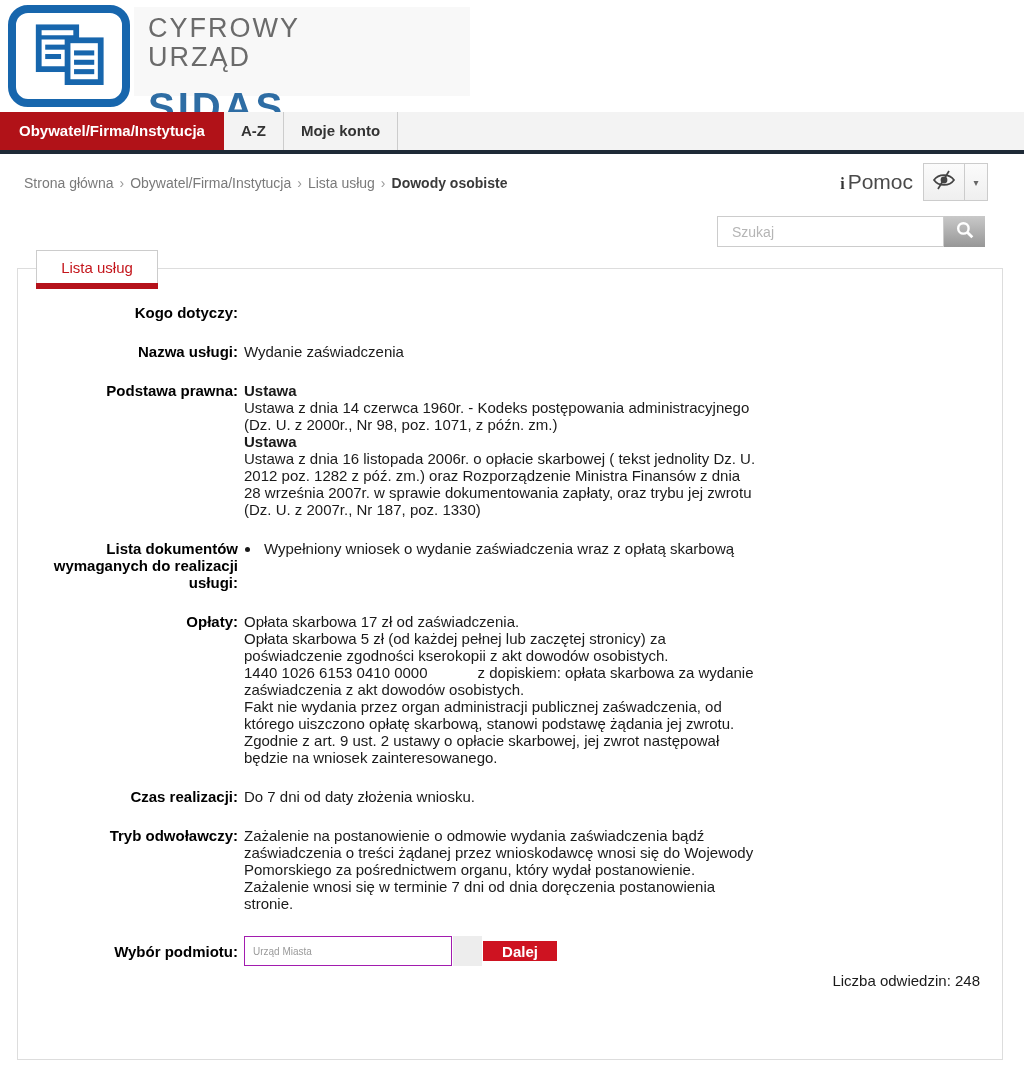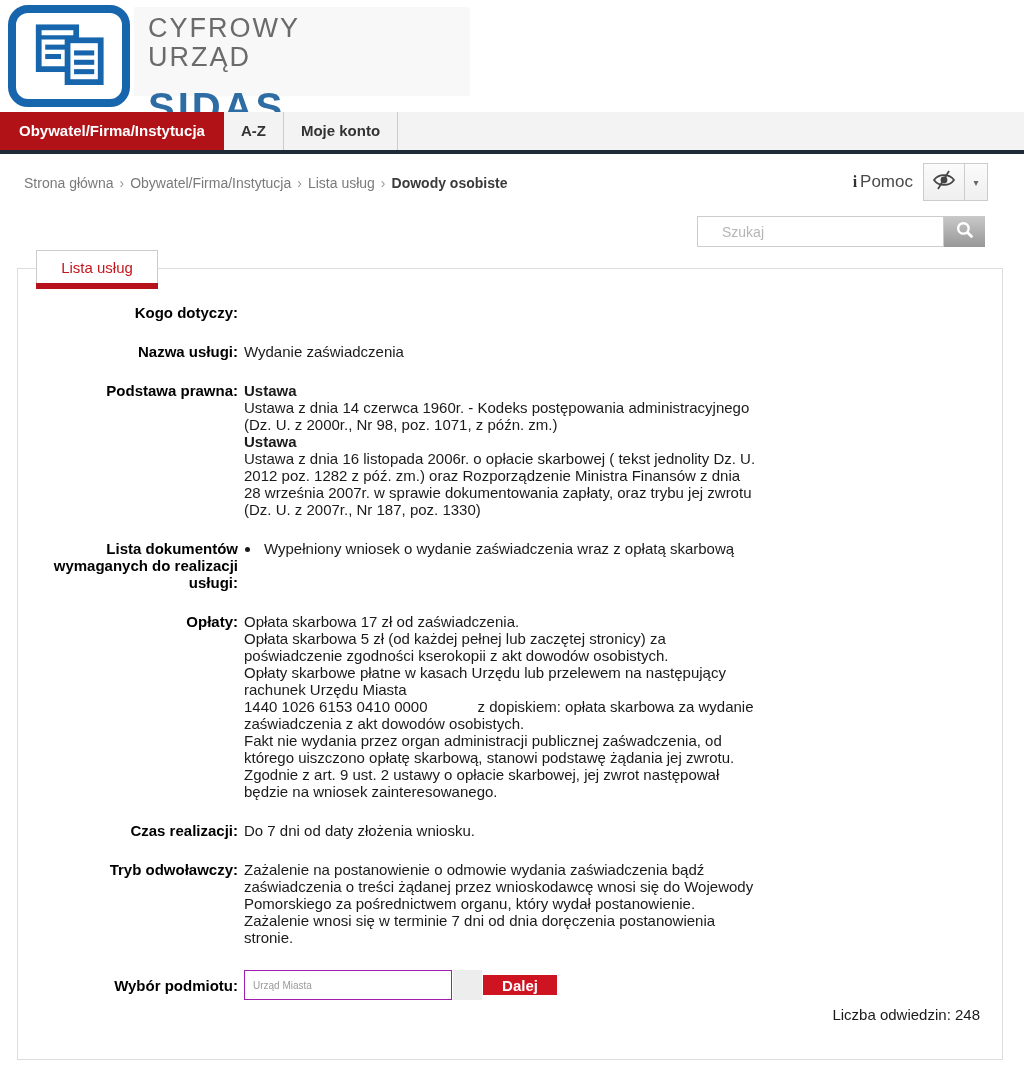--- a/index.html
+++ b/index.html
@@ -23,28 +23,28 @@
 
   
   .breadcrumb{position:absolute;top:175px;left:24px;font-size:14px;color:#7a7a7a;}
   .crumb{color:#7a7a7a;cursor:pointer;}
   .crumb-sep{color:#999;margin:0 6px;}
   .crumb.current{color:#3a3a3a;font-weight:bold;cursor:default;}
 
   .help-area{position:absolute;top:163px;right:36px;display:flex;align-items:center;}
   .help-link{display:flex;align-items:baseline;cursor:pointer;margin-right:10px;}
   .help-i{font-weight:bold;font-size:16px;color:#333;margin-right:3px;font-family:"Liberation Serif",serif;}
-  .help-label{font-size:17px;color:#4a4a4a;}
+  .help-label{font-size:21px;color:#4a4a4a;}
   .eye-group{display:flex;border:1px solid #ccc;background:linear-gradient(#fbfbfb,#efefef);}
   .eye-btn{width:40px;height:36px;display:flex;align-items:center;justify-content:center;cursor:pointer;border-right:1px solid #ccc;}
   .eye-caret{width:22px;height:36px;display:flex;align-items:center;justify-content:center;cursor:pointer;color:#666;font-size:10px;}
 
   
   .search{position:absolute;top:216px;right:39px;display:flex;}
-  .search-input{width:197px;height:29px;border:1px solid #ccc;padding:0 24px;font-size:14px;color:#444;outline:none;}
+  .search-input{width:197px;height:29px;border:1px solid #ccc;padding:0 14px;font-size:14px;color:#444;outline:none;}
   .search-input::placeholder{color:#b5b5b5;}
   .search-btn{width:41px;height:31px;border:none;background:linear-gradient(#c9c9c9,#979797);display:flex;align-items:center;justify-content:center;cursor:pointer;}
 
   
   .panel-tab{position:absolute;left:36px;top:250px;width:120px;height:33px;background:#fff;border:1px solid #ccc;border-bottom:none;z-index:2;
     display:flex;align-items:center;justify-content:center;font-size:15px;color:#c4161c;cursor:pointer;}
   .panel-tab-bar{position:absolute;left:36px;top:283px;width:122px;height:6px;background:#b5121b;z-index:3;}
   .panel{position:absolute;left:17px;top:268px;width:986px;height:792px;border:1px solid #ddd;background:#fff;box-sizing:border-box;padding:35px 20px 0 17px;}
 
   .detail-row{display:flex;margin-bottom:22px;font-size:15px;}
@@ -167,21 +167,20 @@
             <ul>
               <li>Wypełniony wniosek o wydanie zaświadczenia wraz z opłatą skarbową</li>
             </ul>
           </div>
         </div>
         <div class="detail-row">
           <div class="row-label">Opłaty:</div>
           <div class="row-value">
             <div class="line">Opłata skarbowa 17 zł od zaświadczenia.</div>
             <div class="line">Opłata skarbowa 5 zł (od każdej pełnej lub zaczętej stronicy) za poświadczenie zgodności kserokopii z akt dowodów osobistych.</div>
-            <div class="line">Opłaty skarbowe płatne w kasach Urzędu lub przelewem na następujący rachunek Urzędu Miasta</div>
             <div class="line">1440 1026 6153 0410 0000            z dopiskiem: opłata skarbowa za wydanie zaświadczenia z akt dowodów osobistych.</div>
             <div class="line">Fakt nie wydania przez organ administracji publicznej zaśwadczenia, od którego uiszczono opłatę skarbową, stanowi podstawę żądania jej zwrotu.</div>
             <div class="line">Zgodnie z art. 9 ust. 2 ustawy o opłacie skarbowej, jej zwrot następował będzie na wniosek zainteresowanego.</div>
           </div>
         </div>
         <div class="detail-row">
           <div class="row-label">Czas realizacji:</div>
           <div class="row-value">
             <div class="line">Do 7 dni od daty złożenia wniosku.</div>
           </div>

